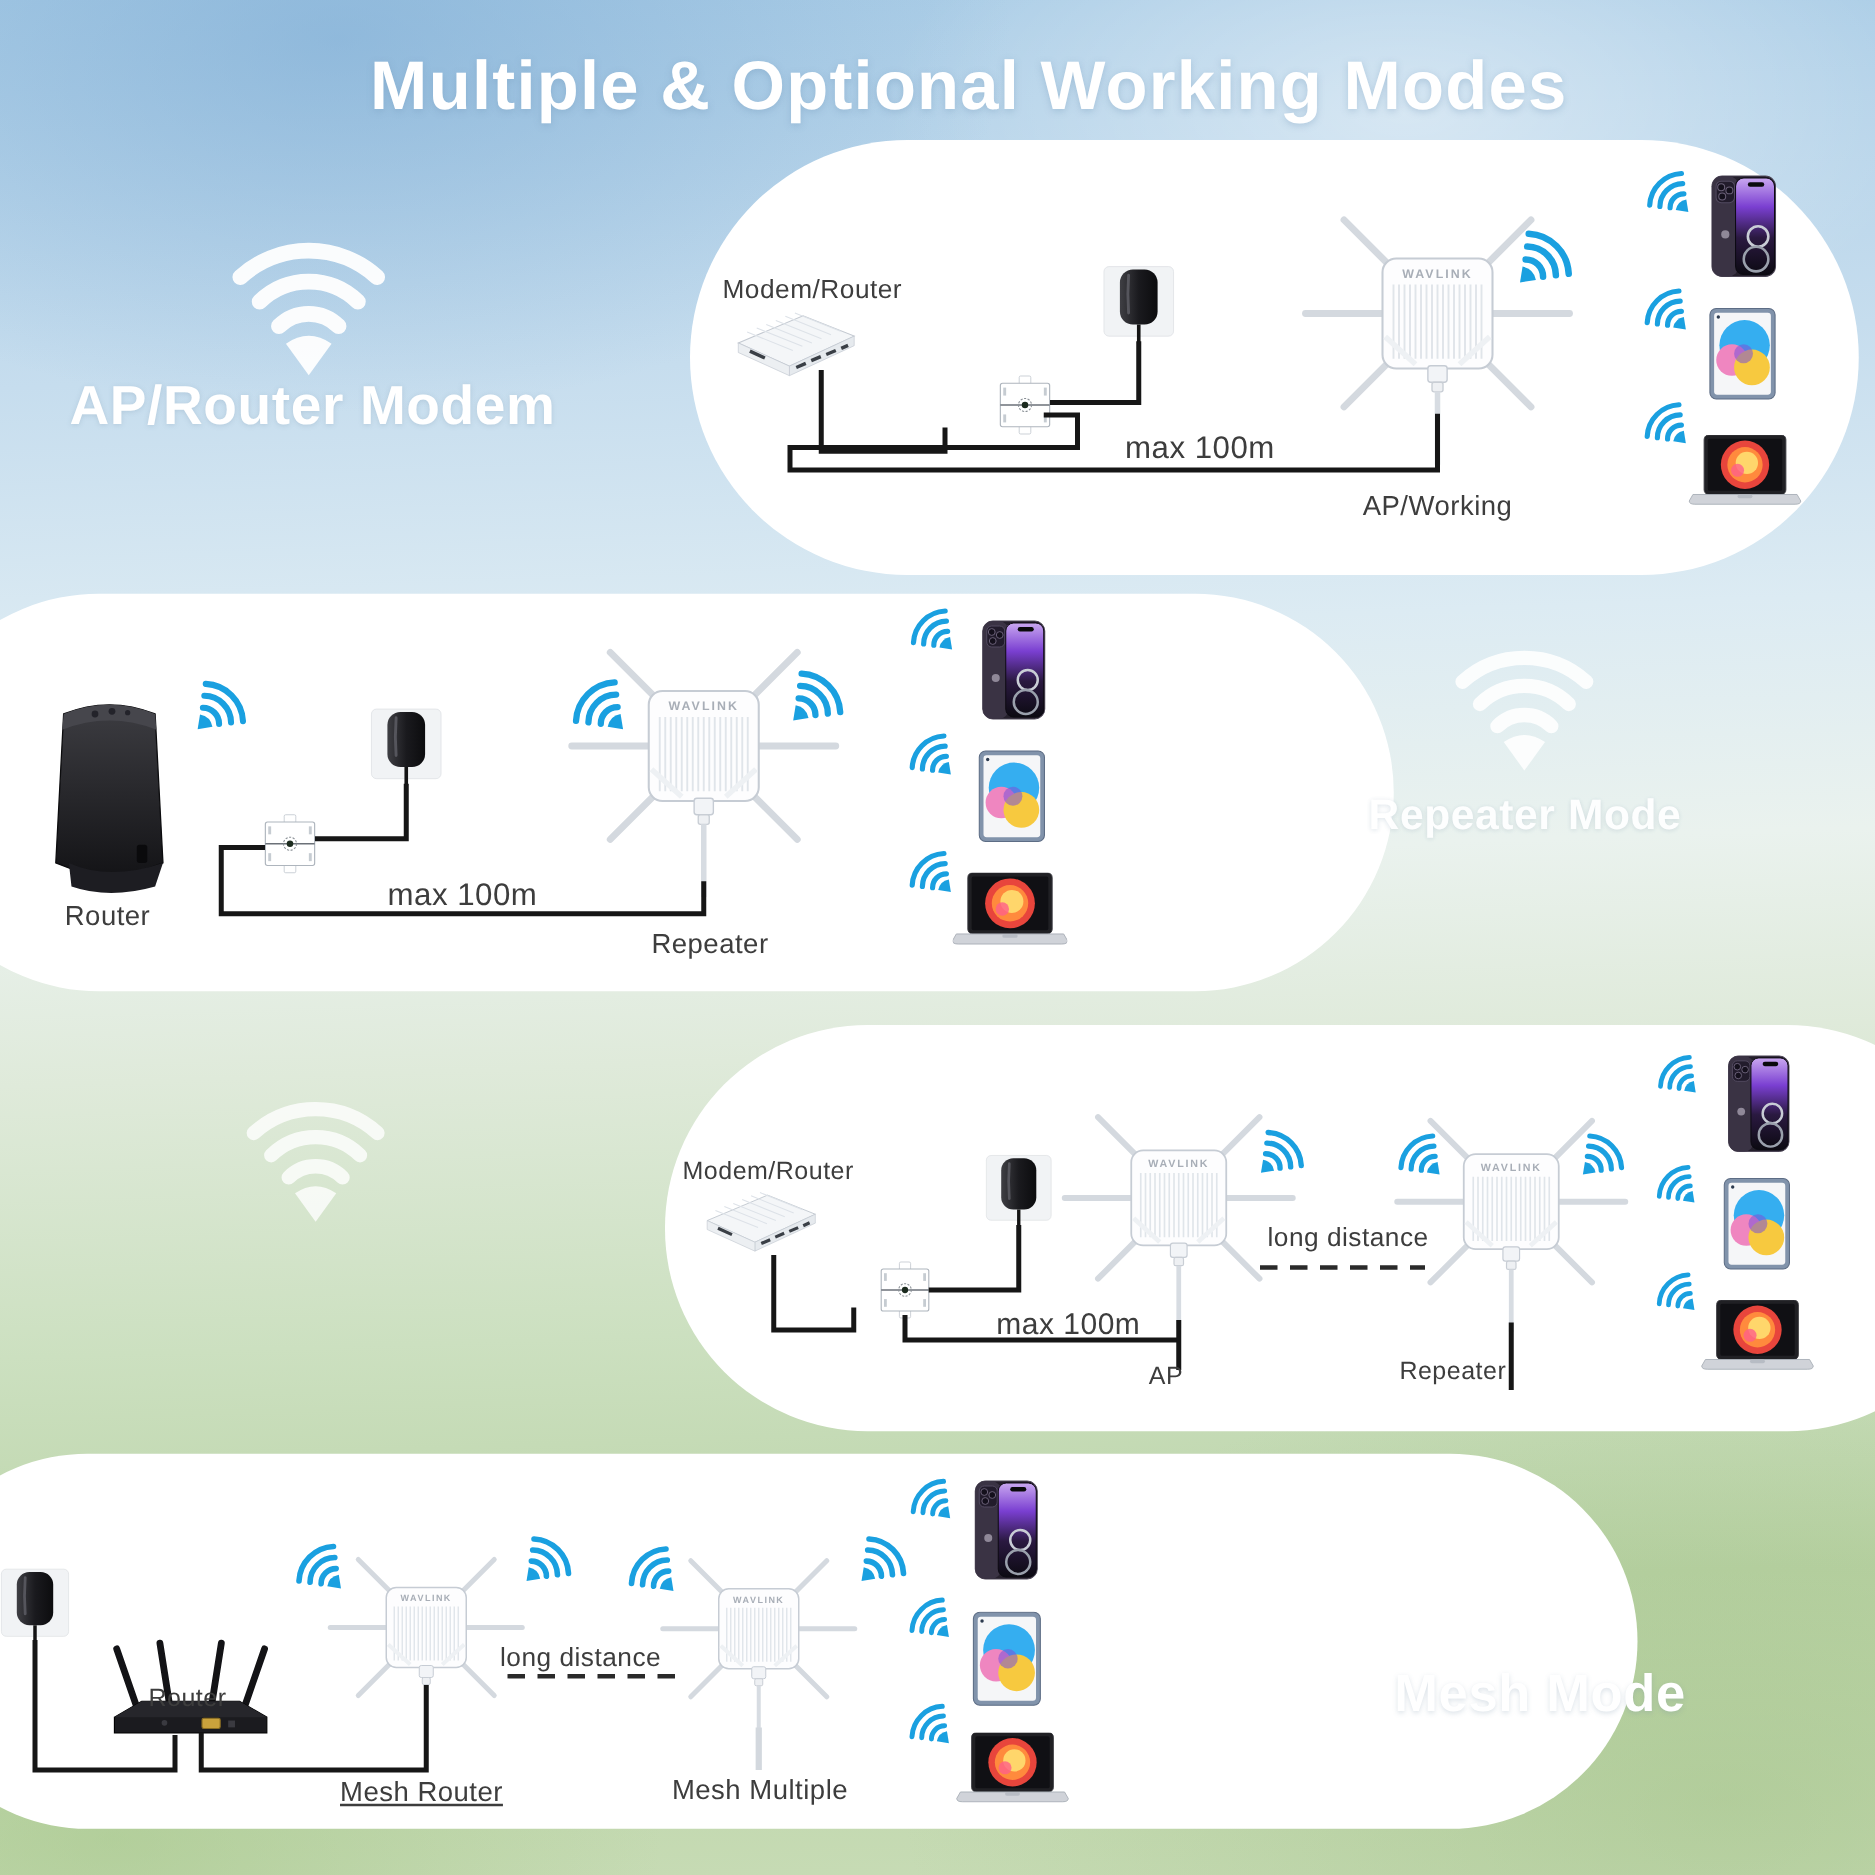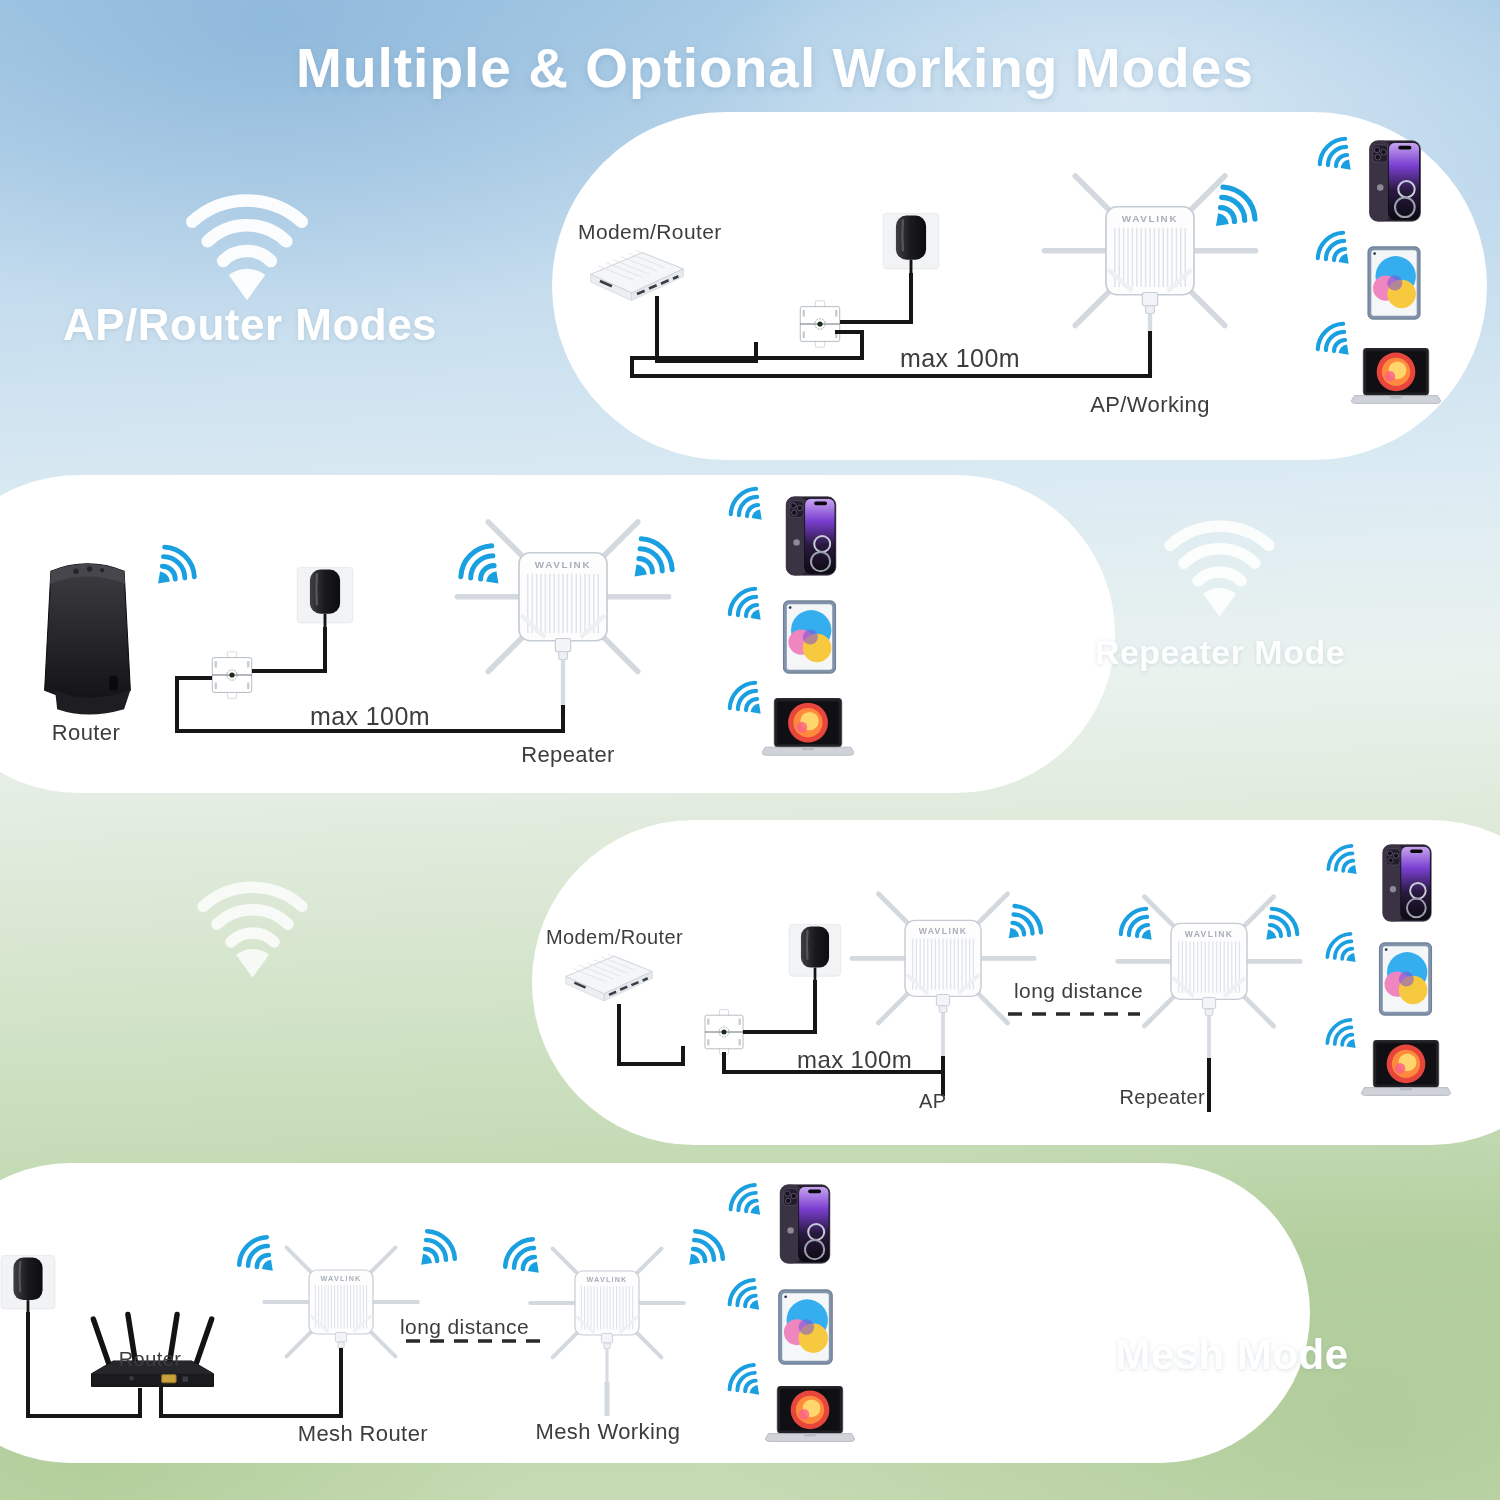--- a/index.html
+++ b/index.html
@@ -177,21 +177,21 @@
   <div class="title" style="top:36px;margin-left:25px;">Multiple &amp; Optional Working Modes</div>
 
   <div class="pill" style="left:552px;top:112px;width:935px;height:348px;border-radius:174px;"></div>
   <div class="pill" style="left:-80px;top:475px;width:1195px;height:318px;border-radius:159px;"></div>
   <div class="pill" style="left:532px;top:820px;width:1060px;height:325px;border-radius:162px;"></div>
   <div class="pill" style="left:-80px;top:1163px;width:1390px;height:300px;border-radius:150px;"></div>
 
   <svg class="mode-ico" style="left:172px;top:188px;" width="150" height="115">
       <use href="#sym-wifi"></use>
     </svg>
-  <div class="mode-label" style="left:30px;top:300px;width:440px;">AP/Router Modes</div>
+  <div class="mode-label" style="left:30px;top:300px;width:440px;">AP/Router Modem</div>
 
   <svg class="mode-ico" style="left:1152px;top:515px;opacity:.9;" width="135" height="104">
       <use href="#sym-wifi"></use>
     </svg>
   <div class="mode-label" style="left:1030px;top:633px;width:380px;font-size:34px;opacity:.95;">Repeater Mode</div>
 
   <svg class="mode-ico" style="left:185px;top:876px;opacity:.8;" width="135" height="104">
       <use href="#sym-wifi"></use>
     </svg>
 
@@ -373,22 +373,22 @@
     </svg>
   <svg class="dev" style="left:774px;top:1289px;" width="63" height="76">
       <use href="#sym-tablet"></use>
     </svg>
   <svg class="dev" style="left:764px;top:1386px;" width="92" height="58">
       <use href="#sym-laptop"></use>
     </svg>
 
   <div class="diag-label" style="left:118px;top:1348px;width:64px;text-align:center;font-size:20px;z-index:5;">Router</div>
   <div class="diag-label" style="left:400px;top:1315px;">long distance</div>
-  <div class="diag-label" style="left:288px;top:1421px;width:140px;text-align:right;font-size:22px;">Mesh Router</div>
-  <div class="diag-label" style="left:528px;top:1419px;width:160px;text-align:center;font-size:22px;">Mesh Working</div>
+  <div class="diag-label" style="left:272px;top:1421px;width:140px;text-align:left;font-size:22px;text-decoration:underline;">Mesh Router</div>
+  <div class="diag-label" style="left:528px;top:1419px;width:160px;text-align:center;font-size:22px;">Mesh Multiple</div>
 
   <svg id="wires" width="1500" height="1500" viewBox="0 0 1500 1500">
     <g fill="none" stroke="#161616" stroke-width="4">
 
       <path d="M657,296 L657,361 L756,361 L756,342"></path>
       <path d="M911,273 L911,322 L840,322"></path>
       <path d="M835,332 L862,332 L862,358 L632,358 L632,376 L1150,376 L1150,331"></path>
 
       <path d="M325,627 L325,671 L252,671"></path>
       <path d="M212,678 L177,678 L177,731 L563,731 L563,705"></path>

